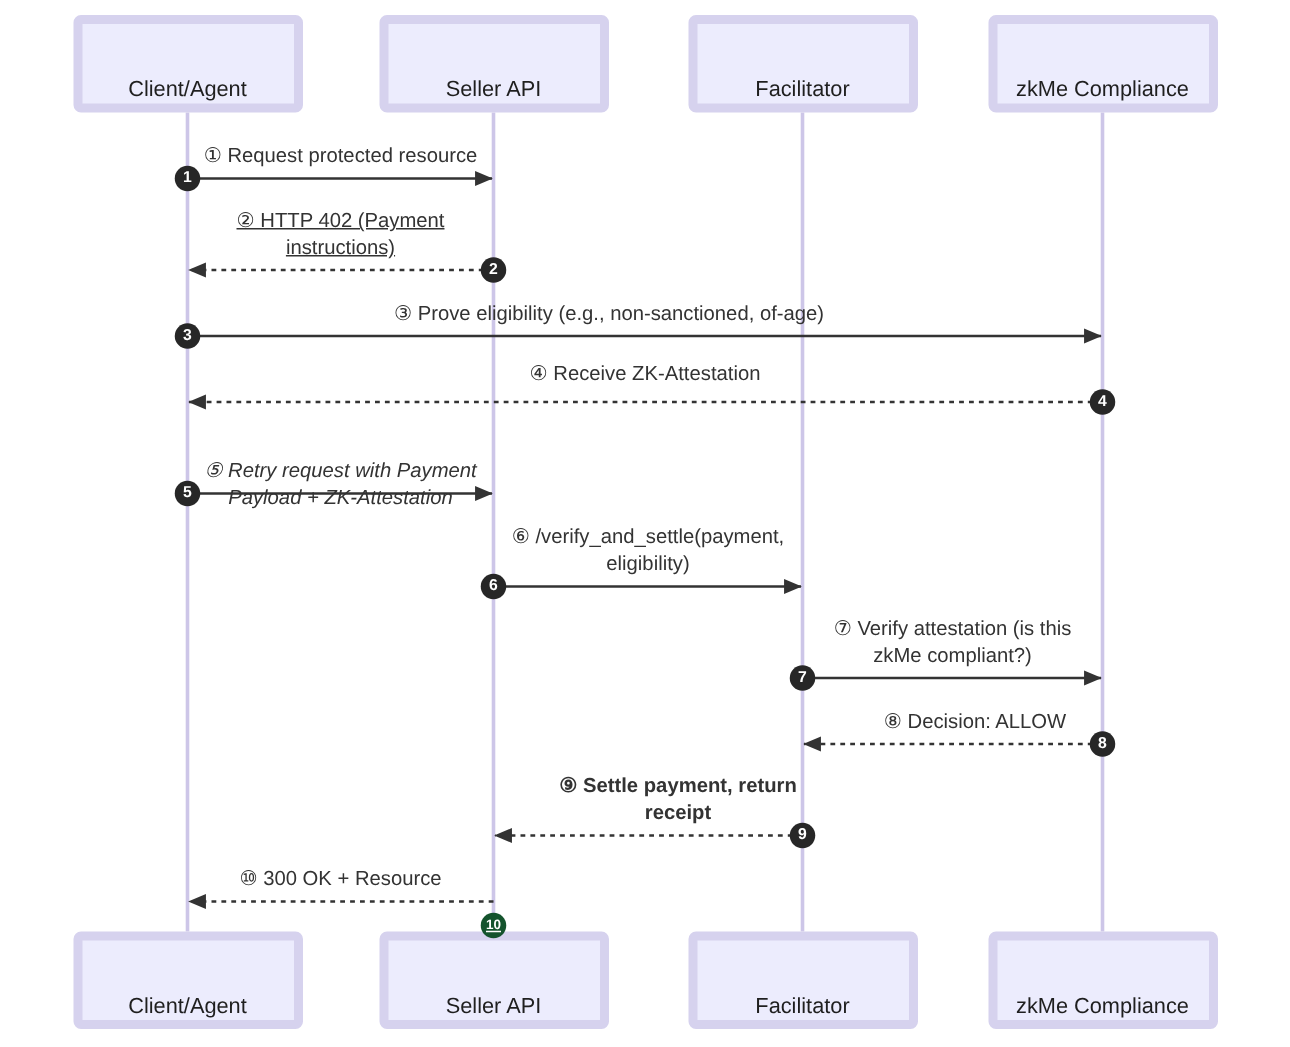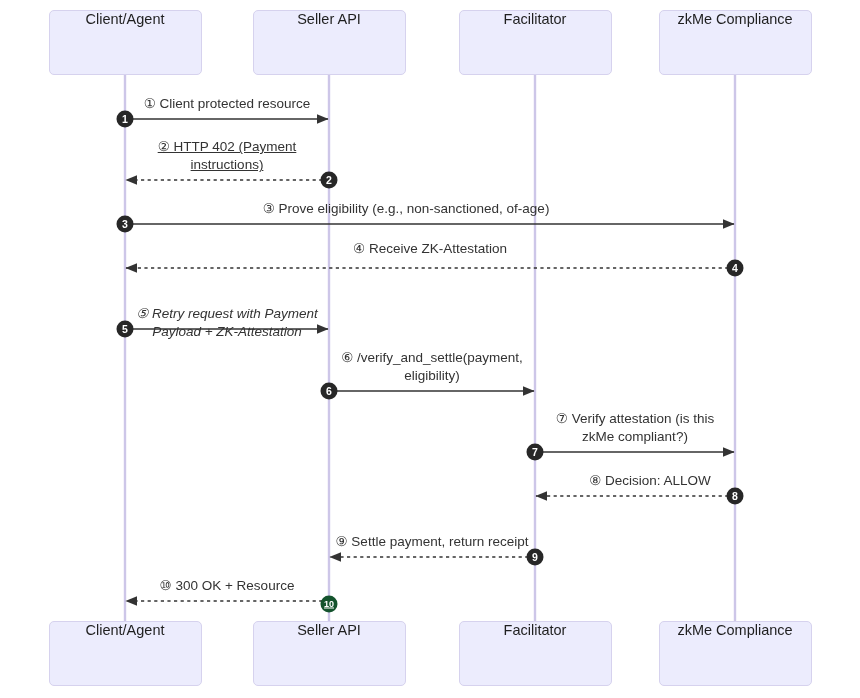--- a/index.html
+++ b/index.html
@@ -24,24 +24,24 @@
     position: absolute;
     left: 0;
     top: 0;
     width: 860px;
     height: 698px;
   }
   .actor-box {
     position: absolute;
     box-sizing: border-box;
     background: #ececfd;
-    border: 1px solid #14532d;
+    border: 6px solid #14532d;
     border-radius: 5px;
     display: flex;
-    align-items: flex-start;
+    align-items: flex-end;
     justify-content: center;
   }
   .actor-label {
     font-family: "Liberation Sans", sans-serif;
     font-size: 14.5px;
     color: #1f1f1f;
     line-height: 1.2;
     text-align: center;
     white-space: nowrap;
   }
@@ -127,36 +127,36 @@
         <div class="actor-label">Seller API</div>
       </div>
       <div class="actor-box" style="left: 458.5px; top: 621px; width: 153px; height: 65px; background: rgb(236, 236, 253); border-color: rgb(214, 210, 238);">
         <div class="actor-label">Facilitator</div>
       </div>
       <div class="actor-box" style="left: 658.5px; top: 621px; width: 153px; height: 65px; background: rgb(236, 236, 253); border-color: rgb(214, 210, 238);">
         <div class="actor-label">zkMe Compliance</div>
       </div>
     </div>
   <div id="labels">
-      <div class="msg-label" style="width: 198px; left: 227px; bottom: 585px;">① Client protected resource</div>
+      <div class="msg-label" style="width: 198px; left: 227px; bottom: 585px;">① Request protected resource</div>
       <div class="msg-label" style="width: 198px; left: 227px; bottom: 524px; text-decoration: underline;">② HTTP 402 (Payment instructions)</div>
       <div class="msg-label" style="width: 420px; left: 406px; bottom: 480px;">③ Prove eligibility (e.g., non-sanctioned, of-age)</div>
       <div class="msg-label" style="width: 420px; left: 430px; bottom: 440px;">④ Receive ZK-Attestation</div>
       <div class="msg-label" style="width: 198px; left: 227px; bottom: 357px; font-style: italic;">⑤ Retry request with Payment Payload + ZK-Attestation</div>
       <div class="msg-label" style="width: 200px; left: 432px; bottom: 313px;">⑥ /verify_and_settle(payment, eligibility)</div>
       <div class="msg-label" style="width: 194px; left: 635px; bottom: 252px;">⑦ Verify attestation (is this zkMe compliant?)</div>
       <div class="msg-label" style="width: 194px; left: 650px; bottom: 208px;">⑧ Decision: ALLOW</div>
-      <div class="msg-label" style="width: 200px; left: 432px; bottom: 147px;">⑨ Settle payment, return receipt</div>
+      <div class="msg-label" style="width: 200px; left: 452px; bottom: 147px; font-weight: bold;">⑨ Settle payment, return receipt</div>
       <div class="msg-label" style="width: 198px; left: 227px; bottom: 103px;">⑩ 300 OK + Resource</div>
     </div>
   <div id="badges">
       <div class="seq-badge" style="left: 125px; top: 119px; background: rgb(39, 39, 39); color: rgb(255, 255, 255);">1</div>
       <div class="seq-badge" style="left: 329px; top: 180px; background: rgb(39, 39, 39); color: rgb(255, 255, 255);">2</div>
       <div class="seq-badge" style="left: 125px; top: 224px; background: rgb(39, 39, 39); color: rgb(255, 255, 255);">3</div>
       <div class="seq-badge" style="left: 735px; top: 268px; background: rgb(39, 39, 39); color: rgb(255, 255, 255);">4</div>
       <div class="seq-badge" style="left: 125px; top: 329px; background: rgb(39, 39, 39); color: rgb(255, 255, 255);">5</div>
       <div class="seq-badge" style="left: 329px; top: 391px; background: rgb(39, 39, 39); color: rgb(255, 255, 255);">6</div>
       <div class="seq-badge" style="left: 535px; top: 452px; background: rgb(39, 39, 39); color: rgb(255, 255, 255);">7</div>
       <div class="seq-badge" style="left: 735px; top: 496px; background: rgb(39, 39, 39); color: rgb(255, 255, 255);">8</div>
       <div class="seq-badge" style="left: 535px; top: 557px; background: rgb(39, 39, 39); color: rgb(255, 255, 255);">9</div>
-      <div class="seq-badge" style="left: 329px; top: 604px; background: #14532d; color: rgb(255, 255, 255); font-size: 9px; text-decoration: underline;">10</div>
+      <div class="seq-badge" style="left: 329px; top: 617px; background: #14532d; color: rgb(255, 255, 255); font-size: 9px; text-decoration: underline;">10</div>
     </div>
 </div>
 
 </body></html>

